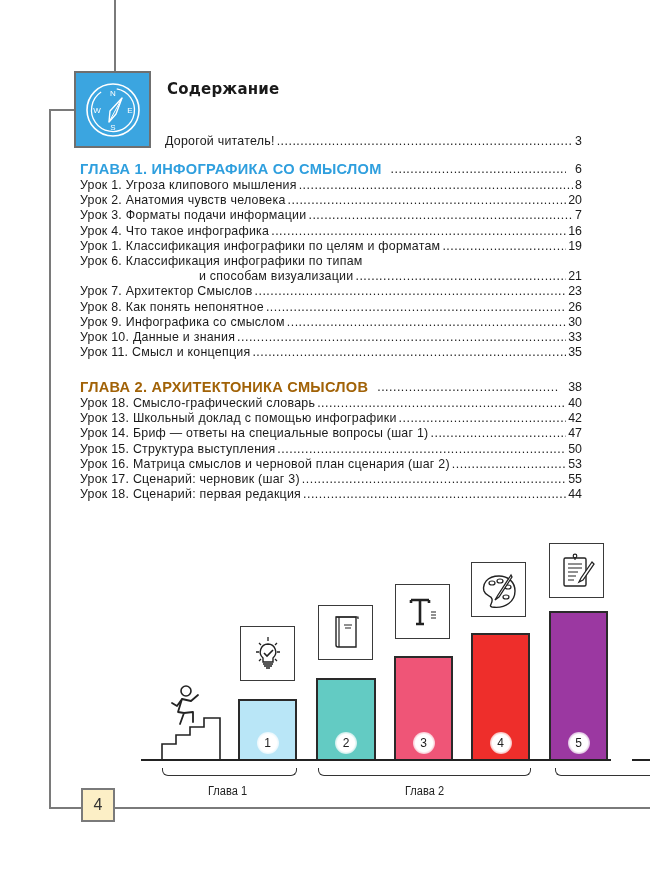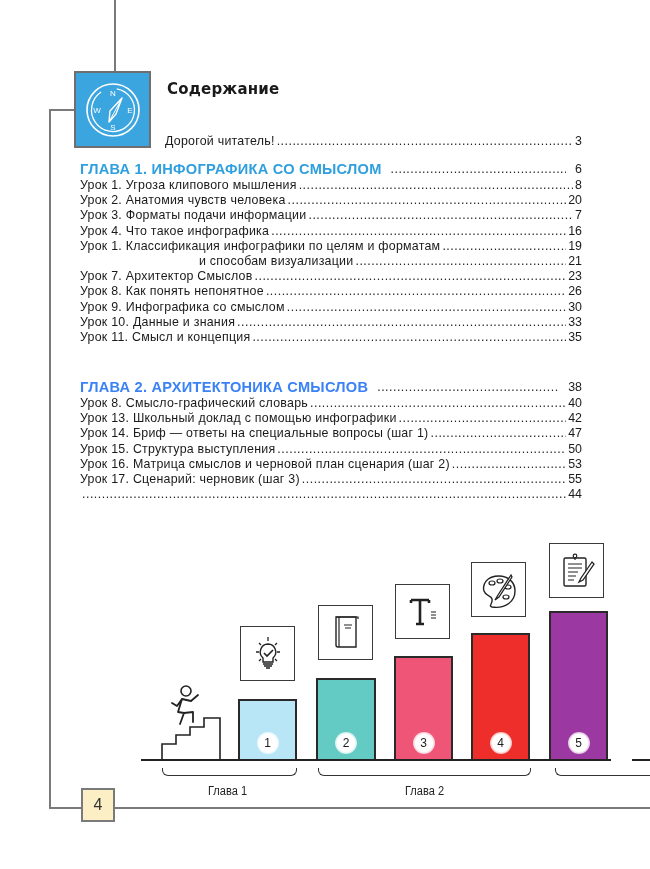--- a/index.html
+++ b/index.html
@@ -23,21 +23,21 @@
   .toc-row .label { flex: 0 0 auto; letter-spacing: 0.25px; }
   .toc-row .dots { flex: 1 1 auto; overflow: hidden; margin: 0 2px; color: #222; letter-spacing: 0.5px; }
   .toc-row .dots::before { content: "........................................................................................................................................................................"; }
   .toc-row .page { flex: 0 0 auto; text-align: right; }
   .toc-row.indent .label { padding-left: 119px; }
 
   .chapter-row { font-weight: bold; font-size: 14.6px; line-height: 18px; gap: 7px; }
   .chapter-row .page { font-weight: normal; font-size: 12.4px; color: #1a1a1a; }
   .chapter-row .dots { font-weight: normal; font-size: 12.4px; }
   .ch1 .label { color: #2f9fde; }
-  .ch2 .label { color: #3b82f6; }
+  .ch2 .label { color: #a16207; }
 
   .illus { position: absolute; left: 0; top: 0; width: 650px; height: 869px; pointer-events: none; }
   .illus * { pointer-events: auto; }
 
   .bar { position: absolute; border: 2px solid #2a2a2a; border-bottom: none; }
   .bar-num {
     position: absolute; bottom: 6px; left: 50%; transform: translateX(-50%);
     width: 22px; height: 22px; border-radius: 50%;
     background: radial-gradient(circle, #ffffff 55%, rgba(255,255,255,0.0) 100%);
     font-size: 12px; text-align: center; line-height: 22px; color: #222;
@@ -112,20 +112,23 @@
   <div class="toc-row">
       <span class="label">Урок 4. Что такое инфографика</span>
       <span class="dots"></span>
       <span class="page">16</span>
     </div>
   <div class="toc-row">
       <span class="label">Урок 1. Классификация инфографики по целям и форматам</span>
       <span class="dots"></span>
       <span class="page">19</span>
     </div>
+  <div class="toc-row">
+      <span class="label">Урок 6. Классификация инфографики по типам</span>
+    </div>
   <div class="toc-row indent">
       <span class="label">и способам визуализации</span>
       <span class="dots"></span>
       <span class="page">21</span>
     </div>
   <div class="toc-row">
       <span class="label">Урок 7. Архитектор Смыслов</span>
       <span class="dots"></span>
       <span class="page">23</span>
     </div>
@@ -151,21 +154,21 @@
     </div>
 </div>
 
 <div class="toc" style="top:378px;">
   <div class="toc-row chapter-row ch2">
     <span class="label">ГЛАВА 2. АРХИТЕКТОНИКА СМЫСЛОВ</span>
     <span class="dots"></span>
     <span class="page">38</span>
   </div>
   <div class="toc-row">
-      <span class="label">Урок 8. Смысло-графический словарь</span>
+      <span class="label">Урок 18. Смысло-графический словарь</span>
       <span class="dots"></span>
       <span class="page">40</span>
     </div>
   <div class="toc-row">
       <span class="label">Урок 13. Школьный доклад с помощью инфографики</span>
       <span class="dots"></span>
       <span class="page">42</span>
     </div>
   <div class="toc-row">
       <span class="label">Урок 14. Бриф — ответы на специальные вопросы (шаг 1)</span>
@@ -181,20 +184,21 @@
       <span class="label">Урок 16. Матрица смыслов и черновой план сценария (шаг 2)</span>
       <span class="dots"></span>
       <span class="page">53</span>
     </div>
   <div class="toc-row">
       <span class="label">Урок 17. Сценарий: черновик (шаг 3)</span>
       <span class="dots"></span>
       <span class="page">55</span>
     </div>
   <div class="toc-row">
+      <span class="label">Урок 18. Сценарий: первая редакция</span>
       <span class="dots"></span>
       <span class="page">44</span>
     </div>
 </div>
 
 <div class="illus">
 
   <svg style="position:absolute; left:158px; top:680px;" width="66" height="82" viewBox="0 0 66 82">
     <path d="M4 80 L4 64 L18 64 L18 55 L32 55 L32 47 L46 47 L46 38 L62 38 L62 80" fill="none" stroke="#222" stroke-width="1.6"></path>
     <circle cx="28" cy="11" r="5" fill="none" stroke="#222" stroke-width="1.6"></circle>

